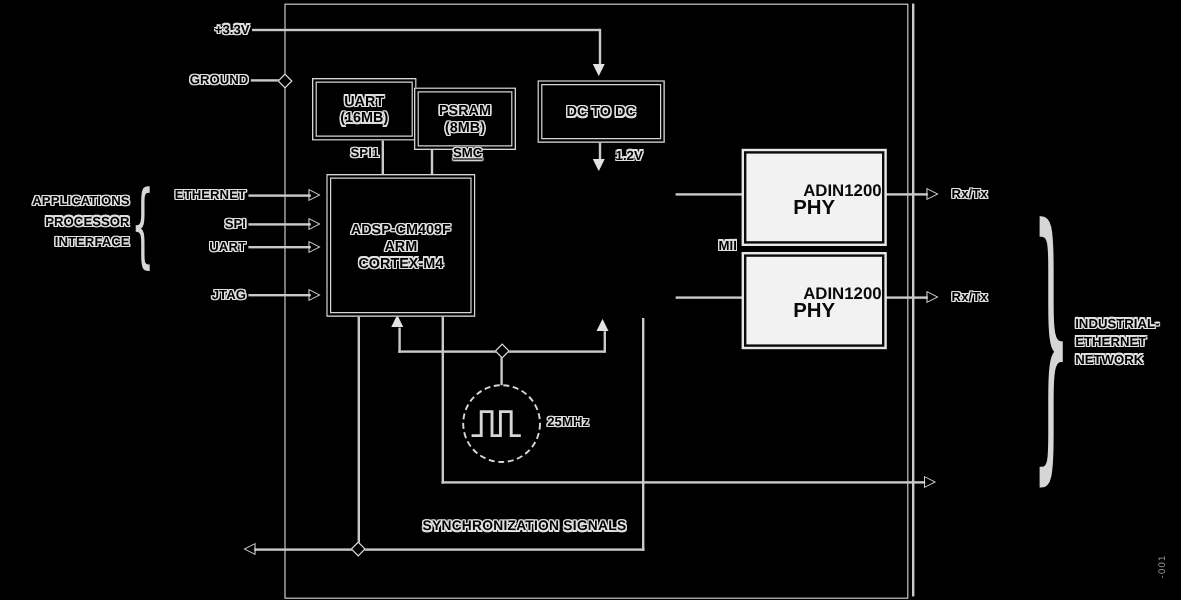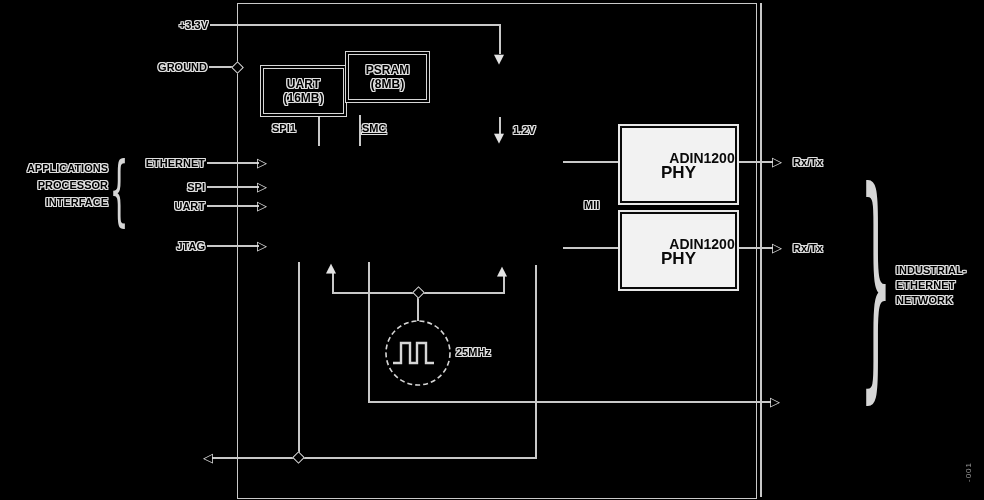--- a/index.html
+++ b/index.html
@@ -4,21 +4,21 @@
 <style>
   html,body{margin:0;padding:0;background:#000;}
   #stage{position:relative;width:984px;height:500px;background:#000;overflow:hidden;
          font-family:"Liberation Sans",sans-serif;}
   
   .lbl{position:absolute;font-weight:bold;font-size:11px;line-height:14px;color:#000;
        text-shadow:-1px -1px 0 #e0e0e0,0 -1px 0 #e0e0e0,1px -1px 0 #e0e0e0,
                    -1px 0 0 #e0e0e0,1px 0 0 #e0e0e0,
                    -1px 1px 0 #e0e0e0,0 1px 0 #e0e0e0,1px 1px 0 #e0e0e0;
        white-space:nowrap;}
-  .ra{text-align:right;} .ca{text-align:left;}
+  .ra{text-align:right;} .ca{text-align:right;}
   
   .w{position:absolute;background:#c9c9c9;}
   
   .blk{position:absolute;background:#000;border:1px solid #d6d6d6;
        box-shadow:inset 0 0 0 2px #000,inset 0 0 0 3px #d6d6d6;
        display:flex;flex-direction:column;align-items:center;justify-content:center;}
   .blk .lbl2{position:relative;font-weight:bold;font-size:12px;line-height:14px;color:#000;
        text-shadow:-1px -1px 0 #e0e0e0,0 -1px 0 #e0e0e0,1px -1px 0 #e0e0e0,
                    -1px 0 0 #e0e0e0,1px 0 0 #e0e0e0,
                    -1px 1px 0 #e0e0e0,0 1px 0 #e0e0e0,1px 1px 0 #e0e0e0;
@@ -92,23 +92,31 @@
   <div class="arr" style="left:497px;top:264px;">▲</div>
   <div class="arr" style="left:772px;top:155px;">▷</div>
   <div class="arr" style="left:772px;top:241px;">▷</div>
   <div class="arr" style="left:770px;top:395px;">▷</div>
   <div class="arr" style="left:203px;top:451px;">◁</div>
 
   <div class="blk" style="left:260px;top:65px;width:85px;height:50px;">
     <div class="lbl2">UART</div>
     <div class="lbl2">(16MB)</div>
   </div>
-  <div class="blk" style="left:345px;top:51px;width:83px;height:50px;">
+  <div class="blk" style="left:345px;top:73px;width:83px;height:50px;">
     <div class="lbl2">PSRAM</div>
     <div class="lbl2">(8MB)</div>
+  </div>
+  <div class="blk" style="left:448px;top:67px;width:104px;height:50px;">
+    <div class="lbl2">DC TO DC</div>
+  </div>
+  <div class="blk" style="left:272px;top:145px;width:122px;height:117px;">
+    <div class="lbl2">ADSP-CM409F</div>
+    <div class="lbl2">ARM</div>
+    <div class="lbl2">CORTEX-M4</div>
   </div>
   <div class="blkw" style="left:620px;top:126px;width:113px;height:73px;">
     <div class="t1">ADIN1200</div>
     <div class="t2">PHY</div>
   </div>
   <div class="blkw" style="left:620px;top:212px;width:113px;height:73px;">
     <div class="t1">ADIN1200</div>
     <div class="t2">PHY</div>
   </div>
 
@@ -133,19 +141,20 @@
   </div>
   <div class="lbl ra" style="left:5px;top:160px;width:103px;line-height:17px;">
     <div>APPLICATIONS</div>
     <div>PROCESSOR</div>
     <div>INTERFACE</div>
   </div>
   <div class="lbl ra" style="left:125px;top:156px;width:80px;">ETHERNET</div>
   <div class="lbl ra" style="left:125px;top:180px;width:80px;">SPI</div>
   <div class="lbl ra" style="left:125px;top:199px;width:80px;">UART</div>
   <div class="lbl ra" style="left:125px;top:239px;width:80px;">JTAG</div>
+  <div class="lbl ca" style="left:312px;top:432px;width:210px;font-size:11.5px;letter-spacing:0.2px;">SYNCHRONIZATION SIGNALS</div>
 
   <div class="brace" style="left:106px;top:146px;width:26px;height:84px;font-size:30px;transform:scaleY(2.55);">{</div>
   <div class="brace" style="left:858px;top:145px;width:36px;height:276px;font-size:50px;transform:scaleY(4.9);">}</div>
 
   <div id="figcode">-001</div>
 
 </div>
 
 </body></html>

